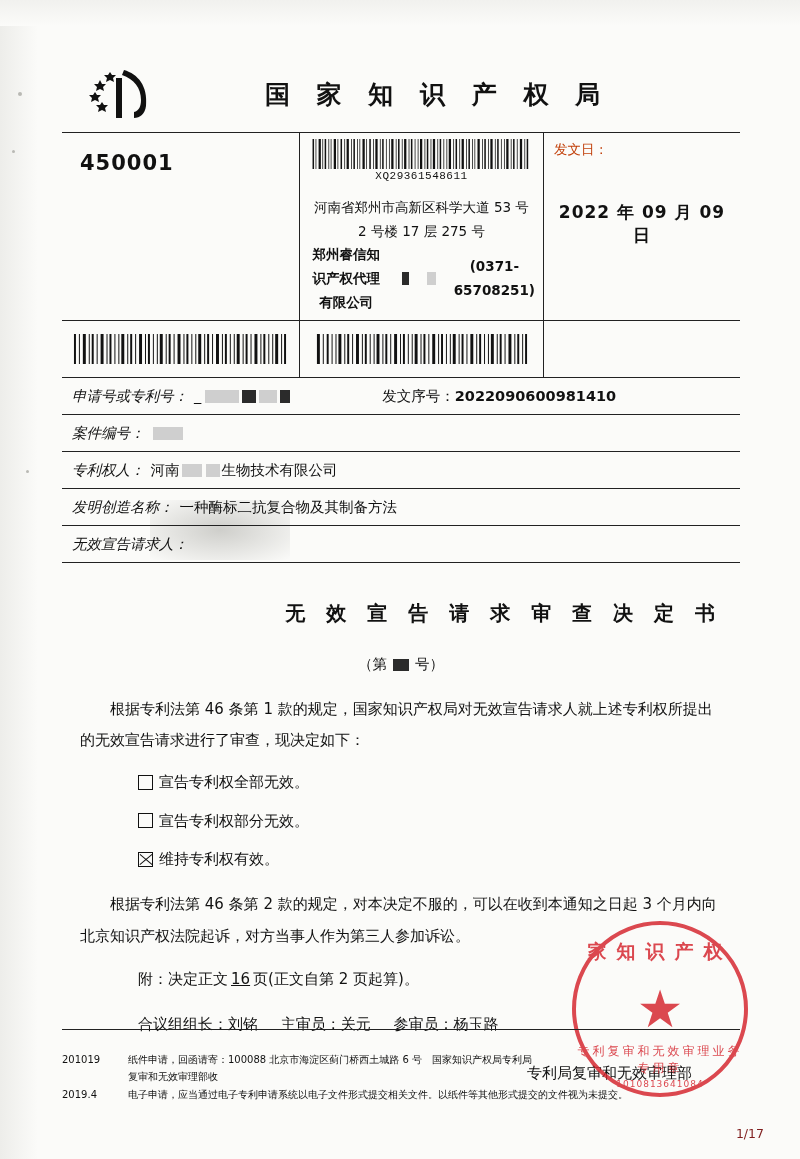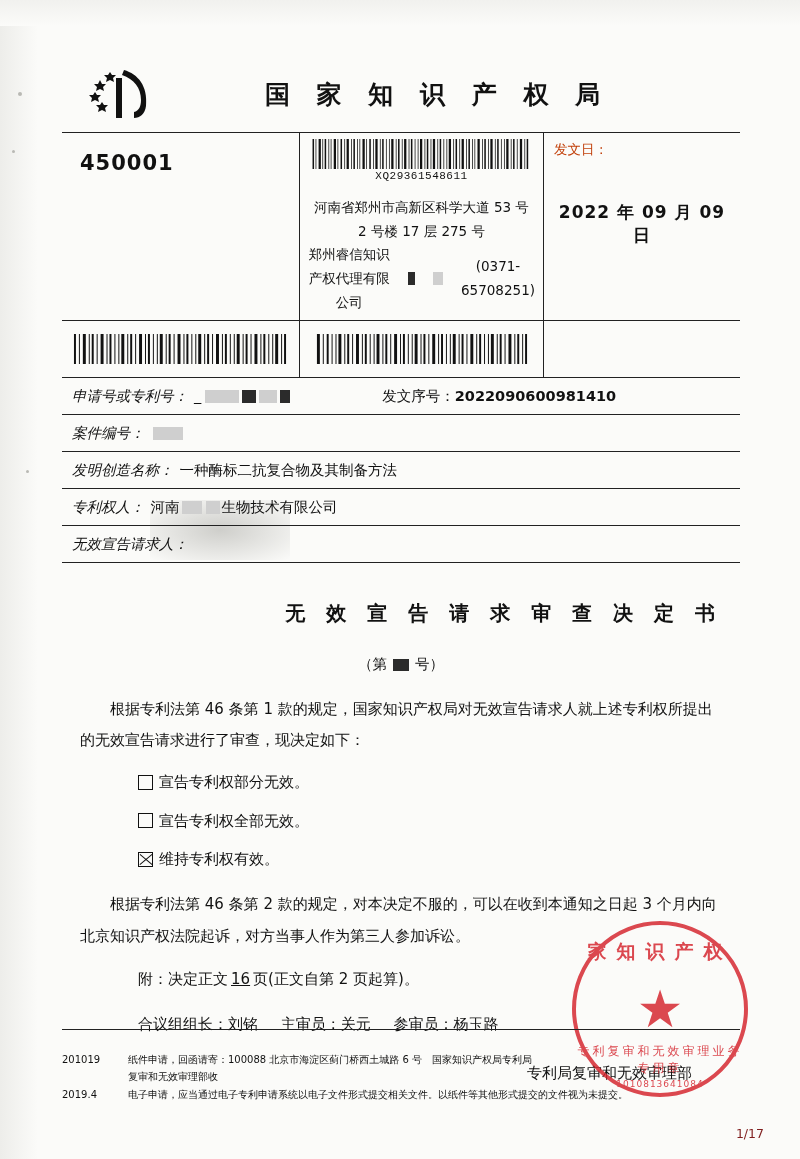--- a/index.html
+++ b/index.html
@@ -134,20 +134,21 @@
     margin-top: 14px;
     font-size: 13.5px;
     line-height: 1.75;
     text-align: center;
   }
   .addr-line2 {
     display: flex;
     align-items: center;
     justify-content: center;
     gap: 18px;
+    font-weight: bold;
   }
   .redact {
     display: inline-block;
     background: #cfcfcf;
     height: 13px;
     vertical-align: middle;
   }
   .redact-dark {
     display: inline-block;
     background: #2b2b2b;
@@ -599,54 +600,54 @@
       <span class="f-seq">发文序号：</span>
       <b>2022090600981410</b>
     </div>
 
     <div class="frow">
       <span class="f-label">案件编号：</span>
       <span class="redact" style="width:30px;margin-left:8px;"></span>
     </div>
 
     <div class="frow">
-      <span class="f-label">发明创造名称：</span>
-      <span class="f-value">一种酶标二抗复合物及其制备方法</span>
-    </div>
-
-    <div class="frow">
       <span class="f-label">专利权人：</span>
       <span class="f-value">河南</span>
       <span class="redact" style="width:20px;margin:0 2px;"></span>
       <span class="redact" style="width:14px;margin:0 2px;"></span>
       <span>生物技术有限公司</span>
+    </div>
+
+    <div class="frow">
+      <span class="f-label">发明创造名称：</span>
+      <span class="f-value">一种酶标二抗复合物及其制备方法</span>
     </div>
 
     <div class="frow" style="border-bottom:1.2px solid #222;">
       <span class="f-label">无效宣告请求人：</span>
     </div>
 
     <div class="body-wrap">
       <div class="doc-title">无 效 宣 告 请 求 审 查 决 定 书</div>
       <div class="doc-subtitle">
         <span>（第</span>
         <span class="redact-dark" style="width:16px;height:12px;"></span>
         <span>号）</span>
       </div>
 
       <div class="para">根据专利法第 46 条第 1 款的规定，国家知识产权局对无效宣告请求人就上述专利权所提出的无效宣告请求进行了审查，现决定如下：</div>
 
       <div class="options">
         <div class="opt">
           <span class="cbox"></span>
-          <span>宣告专利权部分无效。</span>
+          <span>宣告专利权全部无效。</span>
         </div>
         <div class="opt">
           <span class="cbox"></span>
-          <span>宣告专利权全部无效。</span>
+          <span>宣告专利权部分无效。</span>
         </div>
         <div class="opt">
           <span class="cbox checked"></span>
           <span>维持专利权有效。</span>
         </div>
       </div>
 
       <div class="para">根据专利法第 46 条第 2 款的规定，对本决定不服的，可以在收到本通知之日起 3 个月内向北京知识产权法院起诉，对方当事人作为第三人参加诉讼。</div>
 
       <div class="attach">

